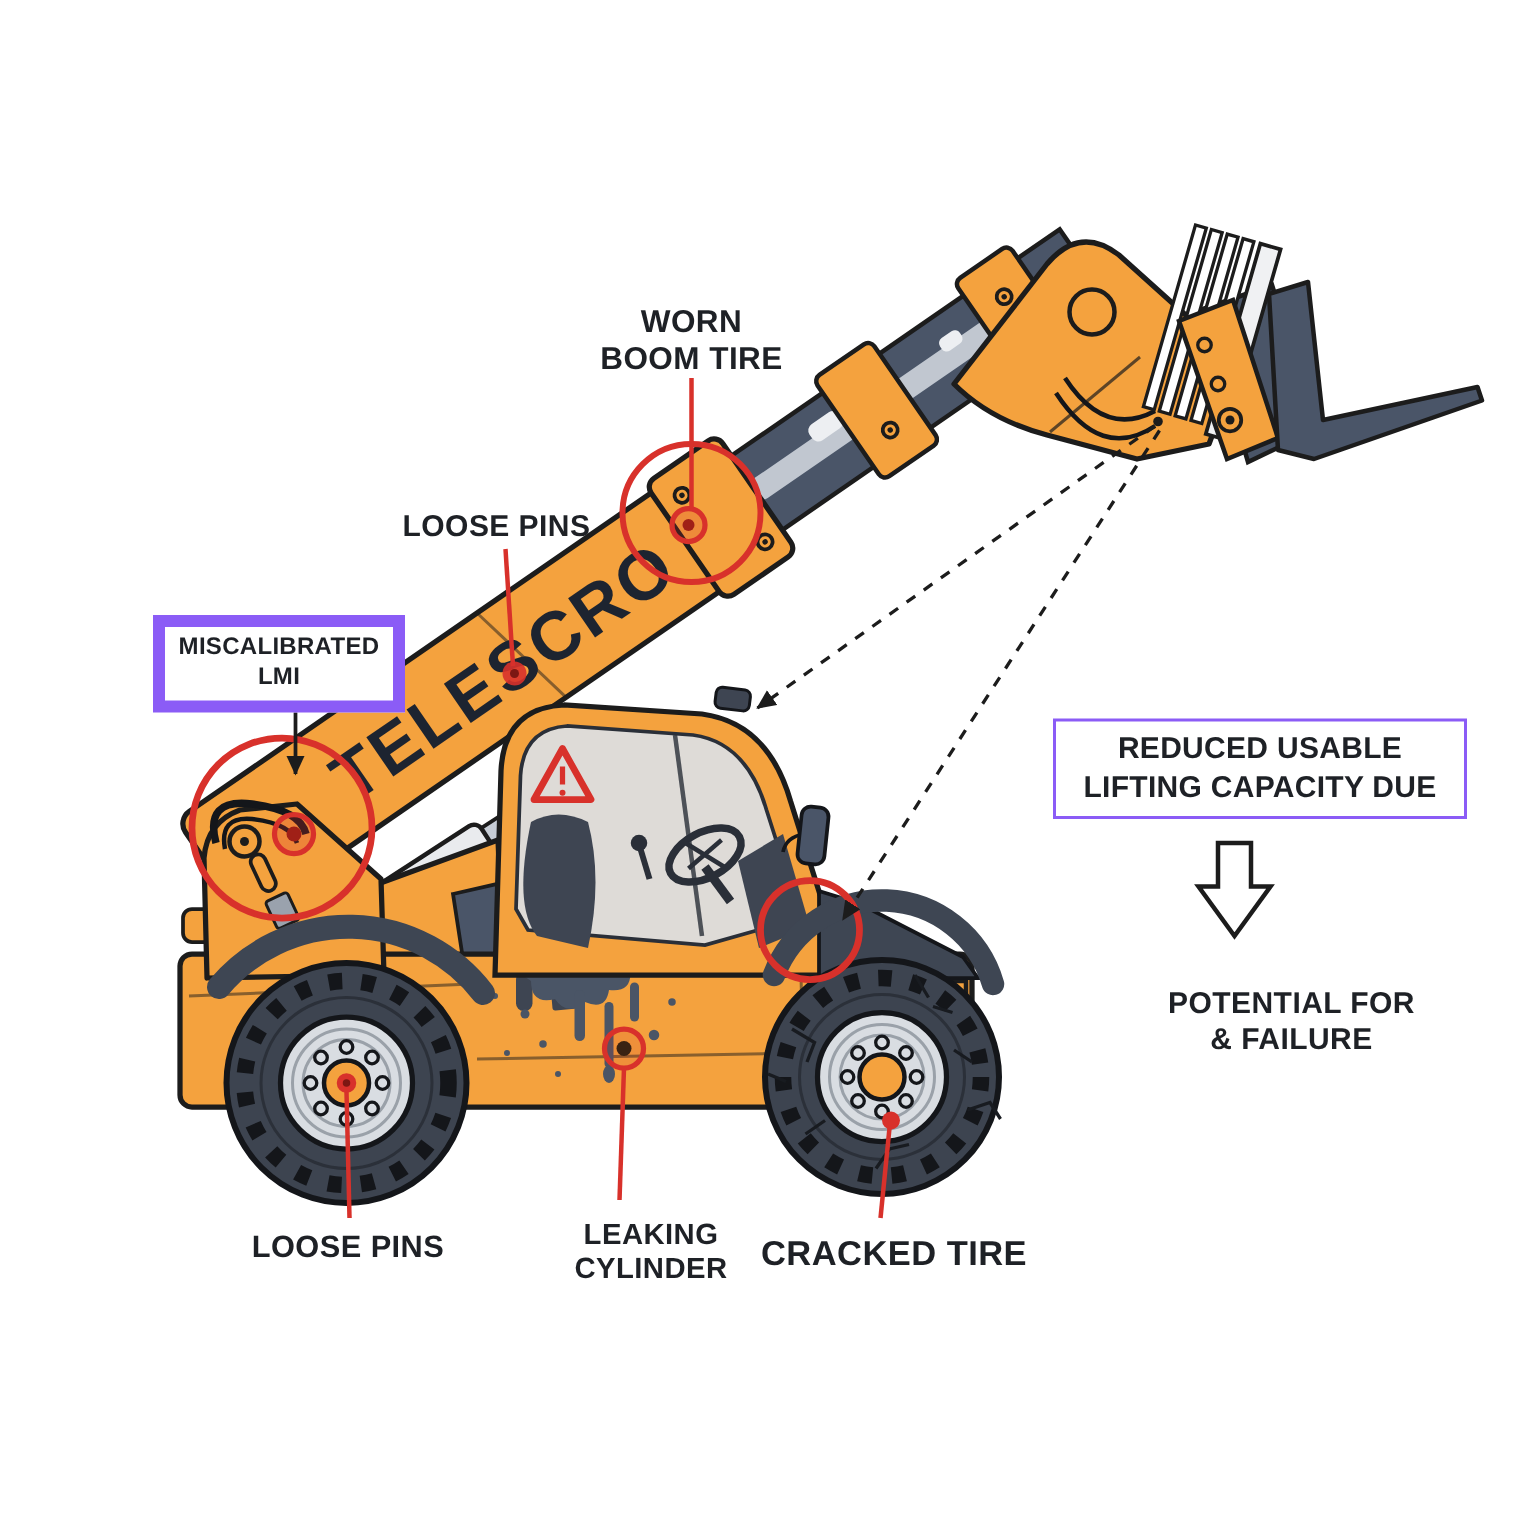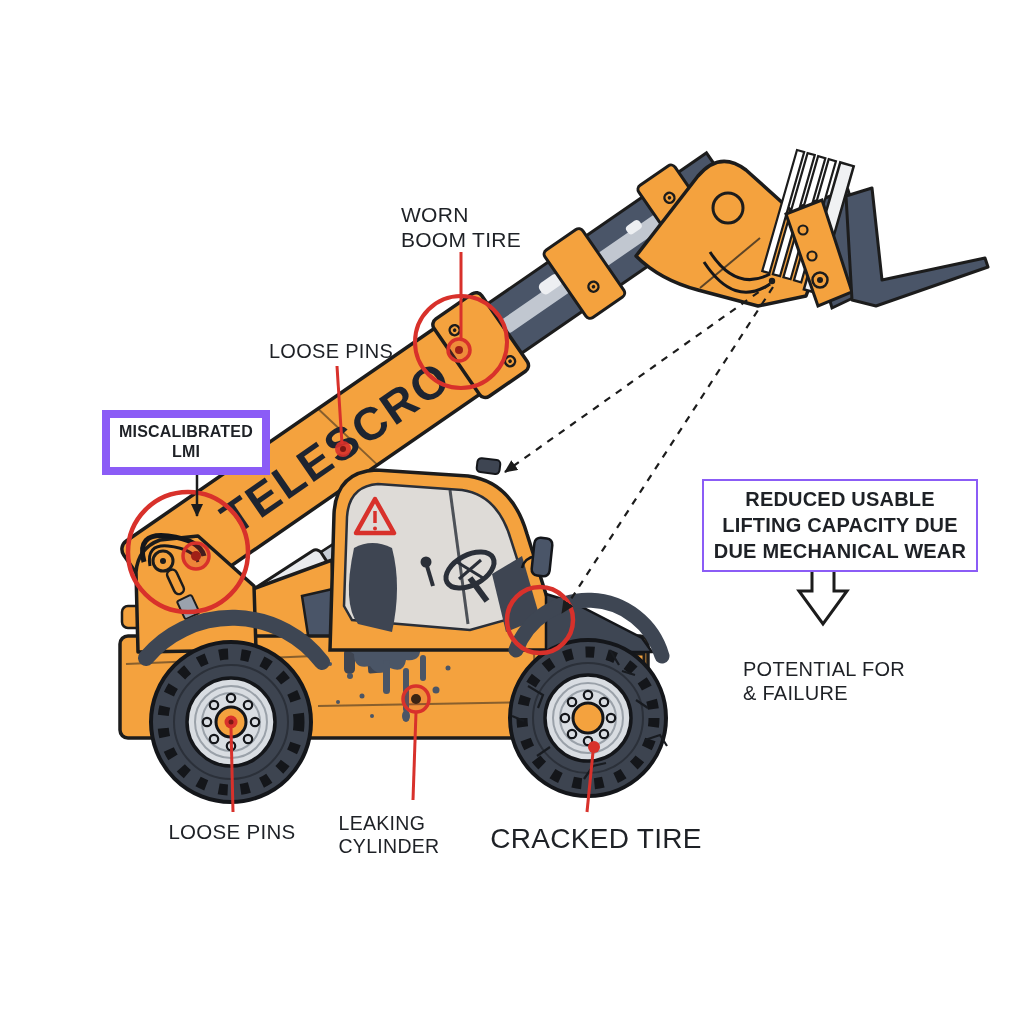--- a/index.html
+++ b/index.html
@@ -1,19 +1,19 @@
 <!DOCTYPE html>
 <html><head>
 <meta charset="utf-8">
 <style>
   html,body{margin:0;padding:0;background:#ffffff;}
   .stage{position:relative;width:1024px;height:1024px;background:#ffffff;overflow:hidden;
          font-family:"Liberation Sans",sans-serif;}
   .stage svg{position:absolute;left:0;top:0;}
-  .lbl{position:absolute;transform:translateX(-50%);text-align:left;font-weight:normal;
+  .lbl{position:absolute;transform:translateX(-50%);text-align:center;font-weight:bold;
        color:#1e2126;white-space:nowrap;line-height:1.18;letter-spacing:.3px;}
   .note-box{position:absolute;border:8px solid #8b5cf6;background:#fff;text-align:center;
        font-weight:bold;color:#1e2126;box-sizing:border-box;}
   .note-box .l1{font-size:16px;line-height:1.25;letter-spacing:.2px;}
   .note-box .l2{font-size:13px;line-height:1.2;letter-spacing:.2px;}
   .big-box{border-width:2.5px;}
   .big-box div{font-size:20px;line-height:1.3;letter-spacing:.2px;}
 </style>
 </head>
 <body>
@@ -221,30 +221,29 @@
 
 <div class="lbl" style="left:331px;top:340px;font-size:20px;"><span>LOOSE PINS</span></div>
 
 <div class="note-box" style="left:102px;top:410px;width:168px;padding:4px 2px 5px;">
   <div class="l1">MISCALIBRATED LMI</div>
 </div>
 
 <div class="note-box big-box" style="left:702px;top:479px;width:276px;padding:5px 0 6px;">
   <div>REDUCED USABLE</div>
   <div>LIFTING CAPACITY DUE</div>
-  <div>DUE MECHANICAL WEAR</div>
-</div>
-
-<div class="lbl" style="left:824px;top:658px;font-size:20px;">
+</div>
+
+<div class="lbl" style="left:861px;top:658px;font-size:20px;">
   <div>POTENTIAL FOR</div>
   <div>&amp; FAILURE</div>
 </div>
 
 <div class="lbl" style="left:232px;top:820px;font-size:20.5px;"><span>LOOSE PINS</span></div>
 
-<div class="lbl" style="left:389px;top:812px;font-size:19.5px;">
+<div class="lbl" style="left:434px;top:812px;font-size:19.5px;">
   <div>LEAKING</div>
   <div>CYLINDER</div>
 </div>
 
-<div class="lbl" style="left:596px;top:822px;font-size:28px;"><span>CRACKED TIRE</span></div>
+<div class="lbl" style="left:596px;top:822px;font-size:23px;"><span>CRACKED TIRE</span></div>
 
 </div>
 
 </body></html>

